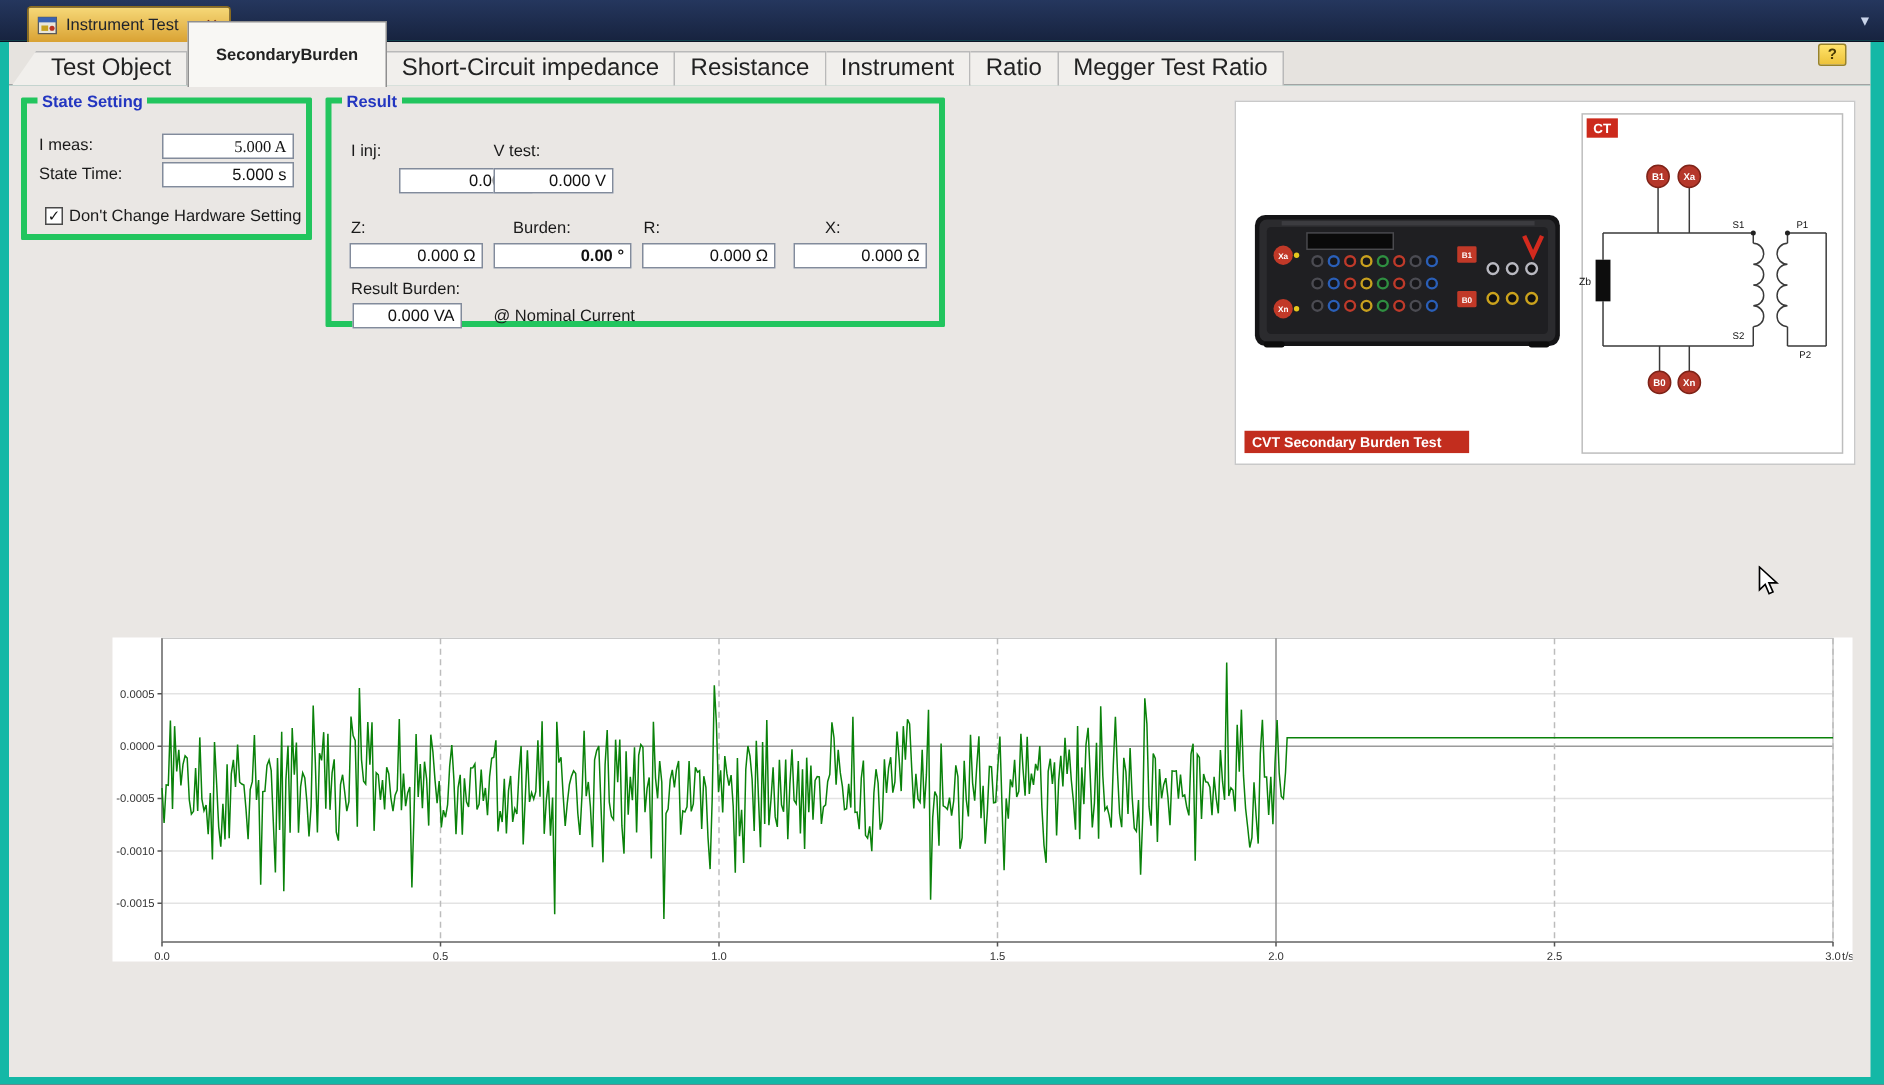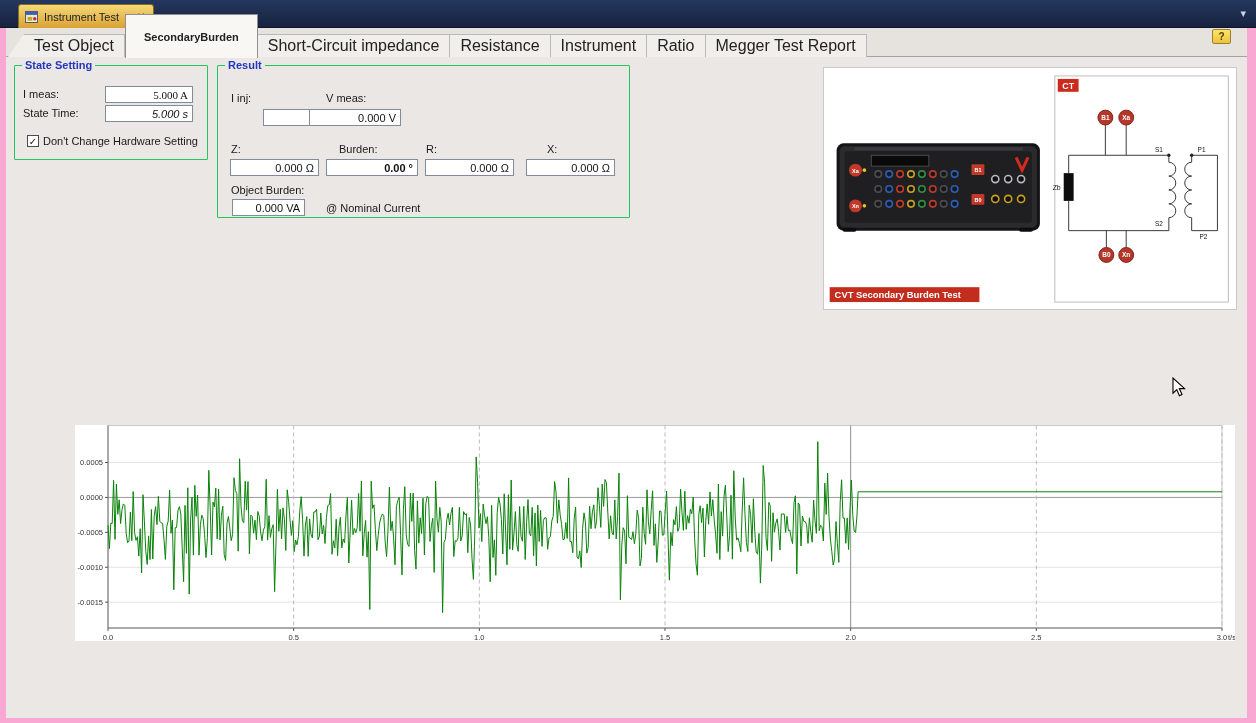--- a/index.html
+++ b/index.html
@@ -1,18 +1,18 @@
 <!DOCTYPE html>
 <html><head>
 <meta charset="utf-8">
 <style>
   *{margin:0;padding:0;box-sizing:border-box}
   html,body{width:1256px;height:723px;overflow:hidden}
   body{font-family:"Liberation Sans",sans-serif;background:#0e1626}
-  .screen{position:relative;width:1256px;height:723px;background:#f9a8d4;overflow:hidden}
+  .screen{position:relative;width:1256px;height:723px;background:#14b8a6;overflow:hidden}
 
   
   .titlebar{position:absolute;left:0;top:0;width:1256px;height:28px;background:linear-gradient(#25375e,#17233f);border-bottom:1px solid #0c1425}
   .doc-tab{position:absolute;left:18px;top:4px;height:24px;display:flex;align-items:center;gap:6px;padding:0 8px 0 6px;
     background:linear-gradient(#f6d878,#d9a233);border:1px solid #8a6b1d;border-bottom:none;border-radius:3px 3px 0 0;
     font-size:11px;color:#20242c;cursor:default}
   .doc-close{color:#7c2a14;font-size:10px;font-weight:bold;margin-left:12px;cursor:pointer}
   .dock-arrow{position:absolute;right:10px;top:7px;color:#c9d4ea;font-size:11px;cursor:pointer}
 
   
@@ -22,21 +22,21 @@
   .tab{height:23px;display:flex;align-items:center;padding:0 10px;font-size:16px;color:#222;background:#f1efec;
     border-top:1px solid #b9b9b9;border-right:1px solid #b9b9b9;cursor:pointer;white-space:nowrap}
   .tab-first{padding-left:26px;clip-path:polygon(16px 0,100% 0,100% 100%,0 100%)}
   .tab-active{height:44px;background:#f8f7f4;border:1px solid #8f8f8f;border-bottom:none;font-weight:bold;font-size:11px;
     position:relative;z-index:3;margin-bottom:-1px;padding:0 18px}
   .help-btn{position:absolute;left:1212px;top:29px;width:19px;height:15px;background:linear-gradient(#ffe36a,#edc23a);
     border:1px solid #98832a;font-size:10px;font-weight:bold;color:#4a3c05;text-align:center;line-height:12px;border-radius:2px;
     font-family:inherit;cursor:pointer;z-index:4}
 
   
-  .groupbox{position:absolute;border:1px solid #22c55e;border-radius:1px}
+  .groupbox{position:absolute;border:4px solid #22c55e;border-radius:1px}
   .legend{position:absolute;left:7px;top:-7px;background:#eae7e4;padding:0 3px;font-size:11px;font-weight:bold;color:#2336c0;white-space:nowrap}
   .lbl{position:absolute;font-size:11px;color:#1a1a1a;white-space:nowrap}
   .field{position:absolute;height:17px;border:1px solid #828b9b;background:#fff;font-family:inherit;font-size:11px;
     text-align:right;padding:0 4px;color:#111}
   .cb{position:absolute;width:12px;height:12px;border:1px solid #4a4a4a;background:#fff;font-size:10px;line-height:11px;
     text-align:center;color:#111;cursor:pointer}
 
   
   .panel{position:absolute;left:823px;top:67px;background:#fff;border:1px solid #c9c9c9}
   .panel text{font-family:"Liberation Sans",sans-serif}
@@ -68,49 +68,49 @@
   <div class="tabstrip-bg"></div>
   <div class="content-bg"></div>
 
   <div class="tabs">
     <div class="tab tab-first">Test Object</div>
     <div class="tab tab-active">SecondaryBurden</div>
     <div class="tab">Short-Circuit impedance</div>
     <div class="tab">Resistance</div>
     <div class="tab">Instrument</div>
     <div class="tab">Ratio</div>
-    <div class="tab">Megger Test Report</div>
+    <div class="tab">Megger Test Ratio</div>
   </div>
   <button class="help-btn">?</button>
 
   <div class="groupbox" style="left:14px;top:65px;width:194px;height:95px">
     <span class="legend">State Setting</span>
     <span class="lbl" style="left:8px;top:22px">I meas:</span>
     <input class="field" style="left: 90px; top: 20px; width: 88px; font-family: Liberation Serif, serif;" value="5.000 A">
     <span class="lbl" style="left:8px;top:41px">State Time:</span>
-    <input class="field" style="left: 90px; top: 39px; width: 88px; font-style: italic;" value="5.000 s">
+    <input class="field" style="left: 90px; top: 39px; width: 88px;" value="5.000 s">
     <div class="cb" style="left:12px;top:69px">✓</div>
     <span class="lbl" style="left:28px;top:69px">Don't Change Hardware Setting</span>
   </div>
 
   <div class="groupbox" style="left:217px;top:65px;width:413px;height:153px">
     <span class="legend">Result</span>
     <span class="lbl" style="left:13px;top:26px">I inj:</span>
-    <span class="lbl" style="left:108px;top:26px">V meas:</span>
+    <span class="lbl" style="left:108px;top:26px">V test:</span>
     <input class="field" style="left: 12px; top: 43px; width: 89px; margin-left: 33px;" value="0.000 A">
-    <input class="field" style="left: 91px; top: 43px; width: 92px;" value="0.000 V">
+    <input class="field" style="left: 108px; top: 43px; width: 80px;" value="0.000 V">
     <span class="lbl" style="left:13px;top:77px">Z:</span>
     <span class="lbl" style="left:121px;top:77px">Burden:</span>
     <span class="lbl" style="left:208px;top:77px">R:</span>
     <span class="lbl" style="left:329px;top:77px">X:</span>
     <input class="field" style="left: 12px; top: 93px; width: 89px;" value="0.000 Ω">
     <input class="field" style="left: 108px; top: 93px; width: 92px; font-weight: bold;" value="0.00 °">
     <input class="field" style="left: 207px; top: 93px; width: 89px;" value="0.000 Ω">
     <input class="field" style="left: 308px; top: 93px; width: 89px;" value="0.000 Ω">
-    <span class="lbl" style="left:13px;top:118px">Object Burden:</span>
+    <span class="lbl" style="left:13px;top:118px">Result Burden:</span>
     <input class="field" style="left: 14px; top: 133px; width: 73px;" value="0.000 VA">
     <span class="lbl" style="left:108px;top:136px">@ Nominal Current</span>
   </div>
 
   <svg class="panel" width="414" height="243" viewBox="0 0 414 243">
 
     <g>
       <rect x="12" y="76" width="205" height="88" rx="7" fill="#141416"></rect>
       <rect x="15" y="79" width="199" height="82" rx="5" fill="#2b2b2e"></rect>
       <rect x="20" y="84" width="189" height="72" rx="3" fill="#1f1f22"></rect>

